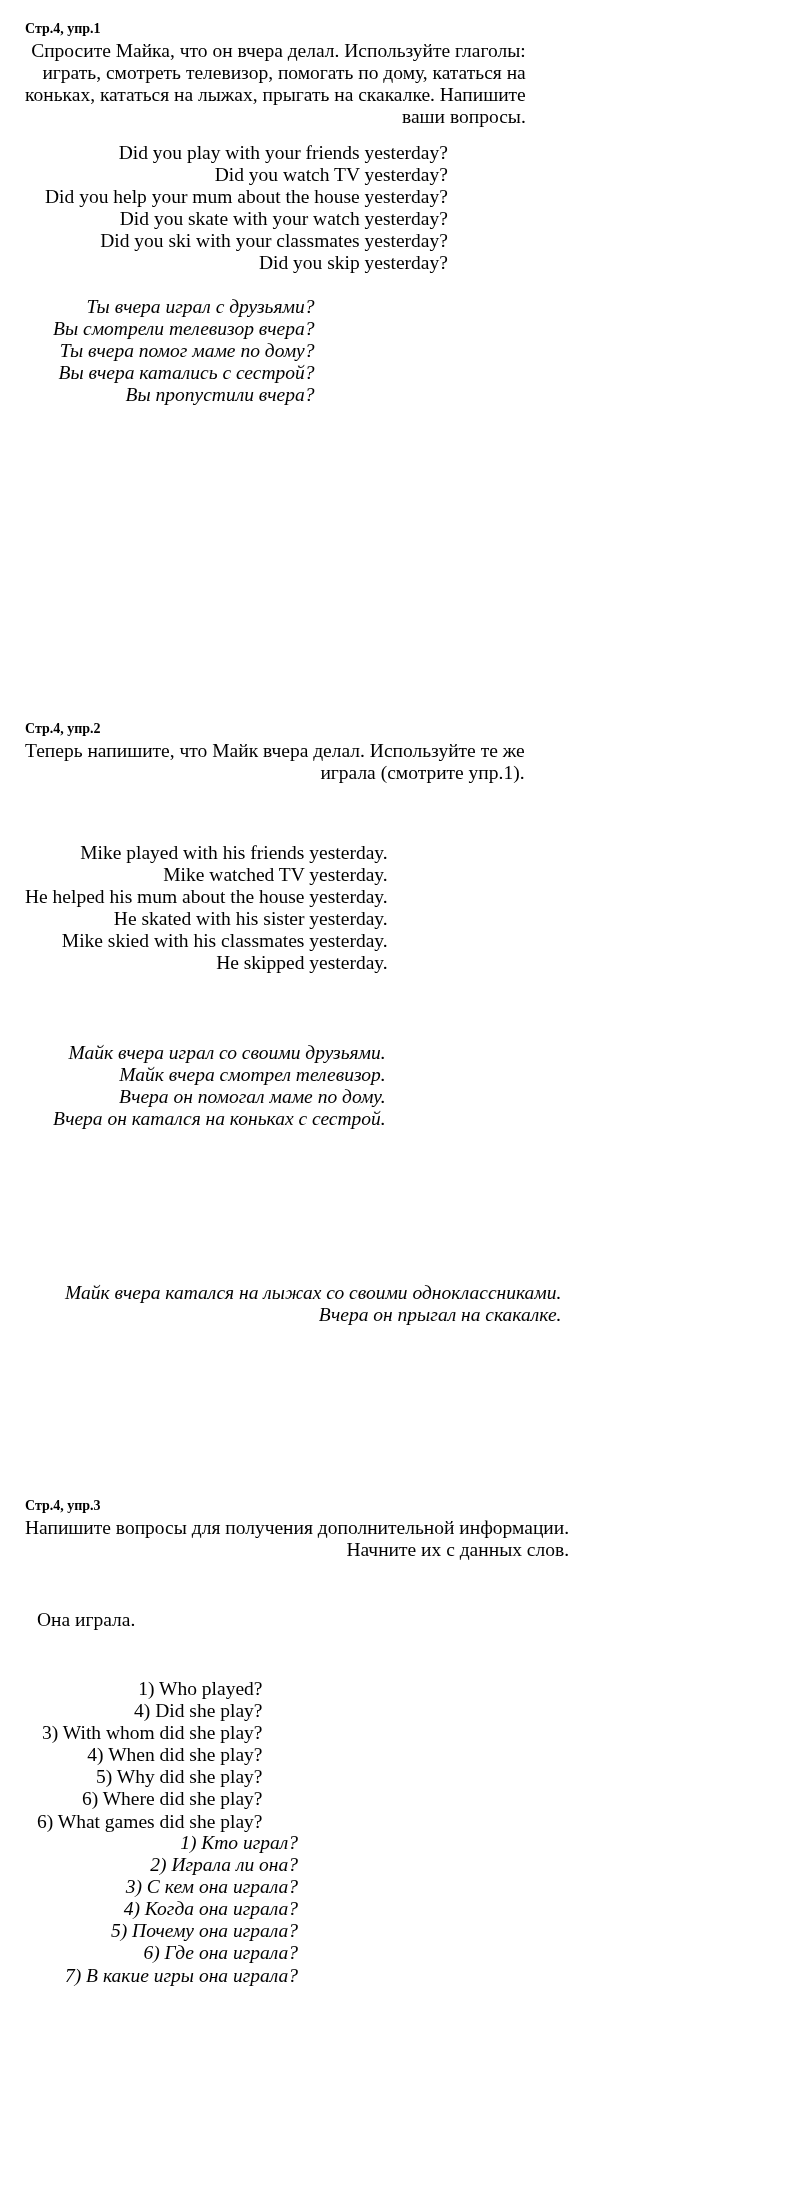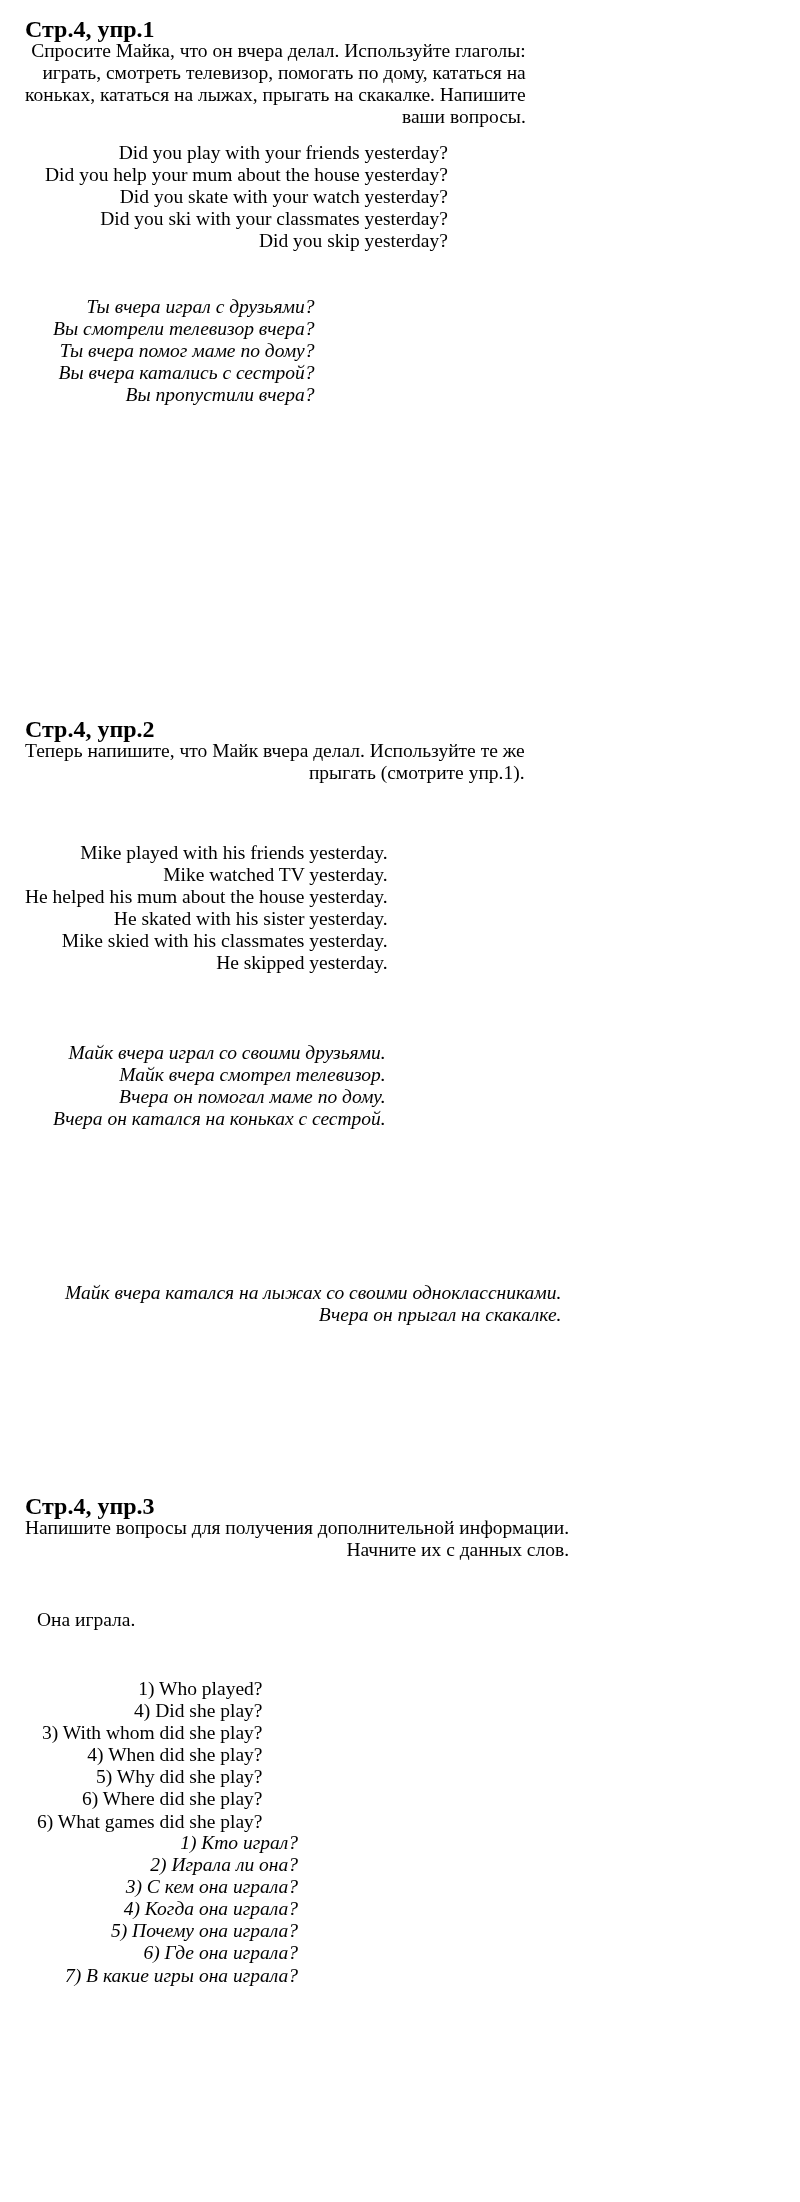--- a/index.html
+++ b/index.html
@@ -29,21 +29,21 @@
   }
   .line {
     font-size: 19.5px;
     line-height: 22.1px;
     white-space: nowrap;
     letter-spacing: 0px;
     text-align: right;
   }
   .heading {
     font-weight: bold;
-    font-size: 24px;
+    font-size: 14px;
     line-height: 22.1px;
     white-space: nowrap;
   }
   .italic {
     font-style: italic;
     margin-left: 28px;
   }
   .indent-12 { padding-left: 12px; }
 </style>
 </head>
@@ -57,41 +57,42 @@
 
   <div class="block" style="top:40px;">
     <div class="line">Спросите Майка, что он вчера делал. Используйте глаголы:</div>
     <div class="line">играть, смотреть телевизор, помогать по дому, кататься на</div>
     <div class="line">коньках, кататься на лыжах, прыгать на скакалке. Напишите</div>
     <div class="line">ваши вопросы.</div>
   </div>
 
   <div class="block" style="top:142px;margin-left:20px;">
     <div class="line">Did you play with your friends yesterday?</div>
+    <div class="line">Did you watch TV yesterday?</div>
     <div class="line">Did you help your mum about the house yesterday?</div>
     <div class="line">Did you skate with your watch yesterday?</div>
     <div class="line">Did you ski with your classmates yesterday?</div>
     <div class="line">Did you skip yesterday?</div>
   </div>
 
   <div class="block" style="top:296px;">
     <div class="line italic">Ты вчера играл с друзьями?</div>
     <div class="line italic">Вы смотрели телевизор вчера?</div>
     <div class="line italic">Ты вчера помог маме по дому?</div>
     <div class="line italic">Вы вчера катались с сестрой?</div>
     <div class="line italic">Вы пропустили вчера?</div>
   </div>
 
   <div class="block" style="top:718px;">
     <div class="heading">Стр.4, упр.2</div>
   </div>
 
   <div class="block" style="top:740px;">
     <div class="line">Теперь напишите, что Майк вчера делал. Используйте те же</div>
-    <div class="line">прыгать (смотрите упр.1).</div>
+    <div class="line">играла (смотрите упр.1).</div>
   </div>
 
   <div class="block" style="top:842px;">
     <div class="line">Mike played with his friends yesterday.</div>
     <div class="line">Mike watched TV yesterday.</div>
     <div class="line">He helped his mum about the house yesterday.</div>
     <div class="line">He skated with his sister yesterday.</div>
     <div class="line">Mike skied with his classmates yesterday.</div>
     <div class="line">He skipped yesterday.</div>
   </div>

